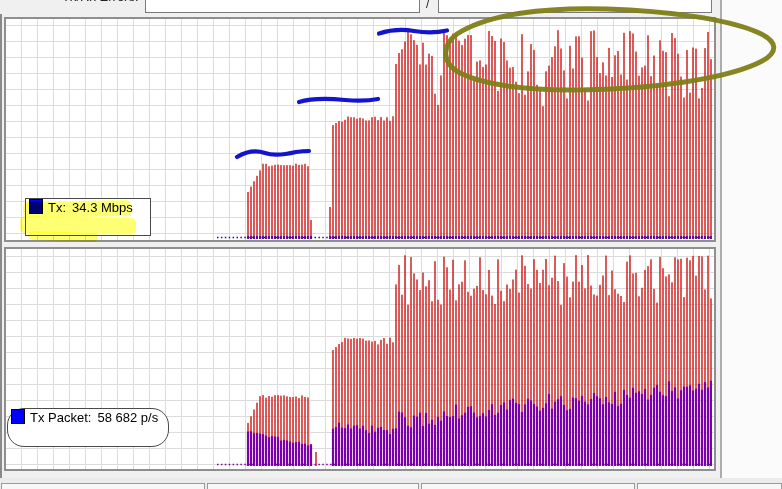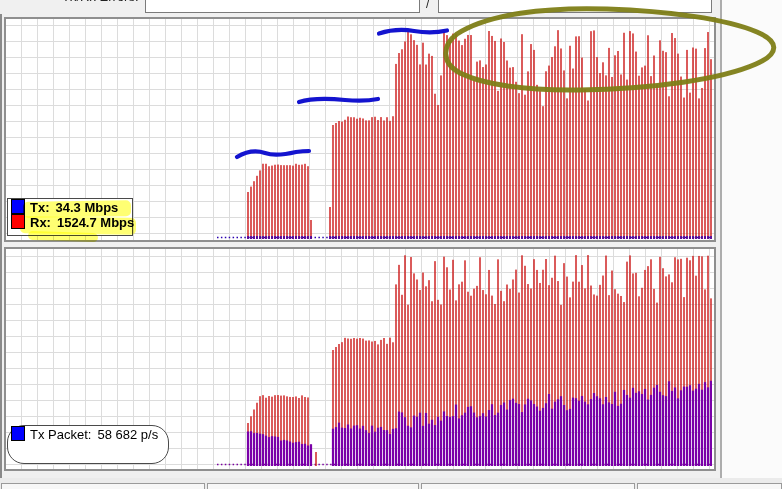--- a/index.html
+++ b/index.html
@@ -23,22 +23,22 @@
                                 linear-gradient(to bottom,#dcdcdc 1px,transparent 1px);
                background-size:16px 16px;}
   #panel-rate{top:17px;height:225px;background-position:15px 6px;}
   #panel-packet{top:247px;height:224px;background-position:15px 7px;}
   .bars-layer{position:absolute;pointer-events:none;}
   #bars-rate{left:6px;top:19px;}
   #bars-packet{left:6px;top:249px;}
   
   .legend{position:absolute;background:#ffffff;border:1px solid #4a4a4a;z-index:5;
           font-size:13px;color:#000;}
-  #legend-rate{left:7px;top:198px;width:124px;height:36px;font-weight:bold;}
-  #legend-packet{left:7px;top:425px;width:160px;height:37px;border-radius:17px;}
+  #legend-rate{left:25px;top:198px;width:124px;height:36px;}
+  #legend-packet{left:7px;top:408px;width:160px;height:37px;border-radius:17px;}
   .legend-row{position:relative;height:15px;line-height:15px;white-space:nowrap;}
   .swatch{display:inline-block;width:12px;height:13px;border:1px solid #000;
           vertical-align:middle;margin:0 5px 2px 3px;}
   .legend-text{display:inline-block;vertical-align:middle;}
   .legend-val{margin-left:6px;}
   
   .hl{position:absolute;background:rgba(255,255,0,0.55);z-index:6;border-radius:5px;
       mix-blend-mode:multiply;pointer-events:none;}
   #hl-row1{left:23px;top:201px;width:108px;height:16px;transform:rotate(-0.8deg);}
   #hl-row2{left:20px;top:217px;width:116px;height:17px;transform:rotate(0.9deg);}
@@ -669,23 +669,20 @@
       <rect x="700.9" y="389.712338345285" w="2.2" width="2.2" height="76.28766165471501" fill="#7a00a8"></rect>
       <rect x="703.9" y="382.1026572319191" w="2.2" width="2.2" height="83.89734276808088" fill="#7a00a8"></rect>
       <rect x="706.9" y="387.3620637950709" w="2.2" width="2.2" height="78.63793620492908" fill="#7a00a8"></rect>
       <rect x="709.9" y="380.7907638270408" w="2.2" width="2.2" height="85.20923617295921" fill="#7a00a8"></rect>
     </svg>
 
   <div class="legend" id="legend-rate">
     <div class="legend-row">
       <span class="swatch" style="background:#0000ff"></span><span class="legend-text">Tx:</span><span class="legend-text legend-val">34.3 Mbps</span>
     </div>
-    <div class="legend-row">
-      <span class="swatch" style="background:#ff0000"></span><span class="legend-text">Rx:</span><span class="legend-text legend-val">1524.7 Mbps</span>
-    </div>
   </div>
 
   <div class="legend" id="legend-packet">
     <div class="legend-row">
       <span class="swatch" style="background:#0000ff"></span><span class="legend-text">Tx Packet:</span><span class="legend-text legend-val">58 682 p/s</span>
     </div>
   </div>
 
   <div class="hl" id="hl-row1"></div>
   <div class="hl" id="hl-row2"></div>

